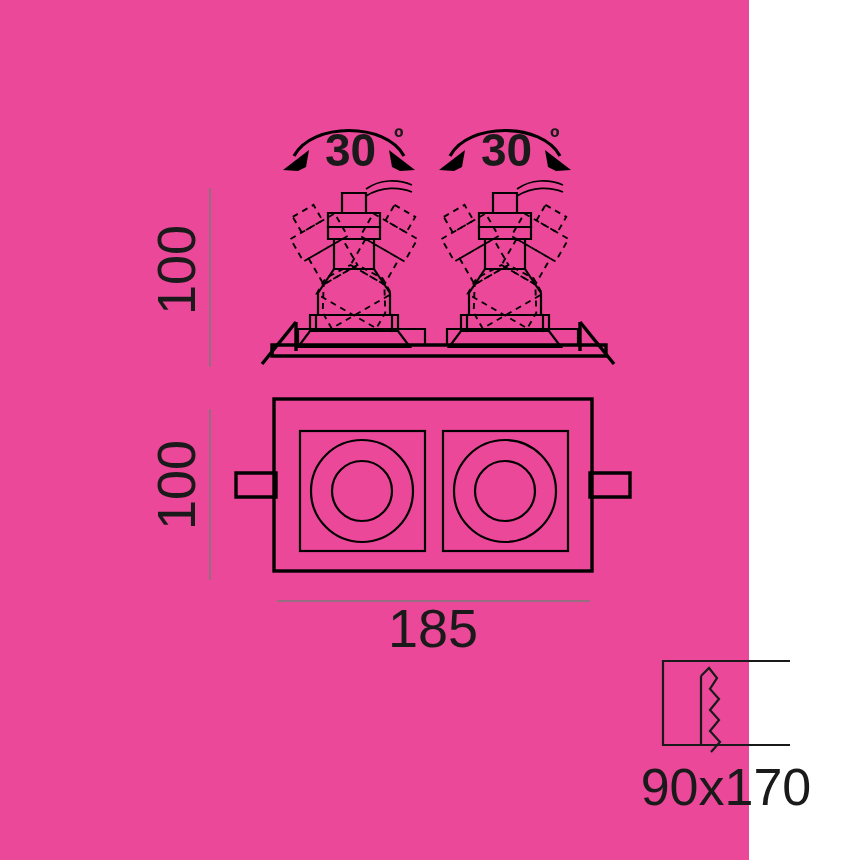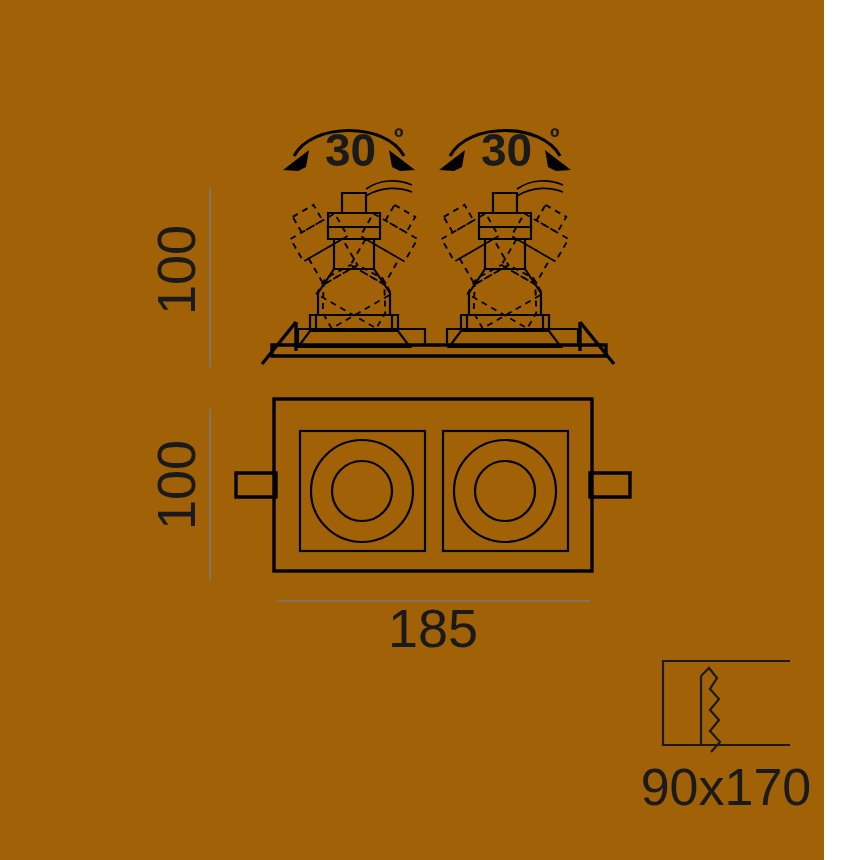--- a/index.html
+++ b/index.html
@@ -10,23 +10,23 @@
   }
   body {
     width: 860px;
     height: 860px;
     font-family: "Liberation Sans", sans-serif;
     color: #1a1a1a;
     overflow: hidden;
   }
   #sheet {
     position: relative;
-    width: 824px;
+    width: 749px;
     height: 860px;
-    background: #a16207;
+    background: #ec4899;
   }
   #sheet svg {
     position: absolute;
     top: 0;
     left: 0;
     width: 860px;
     height: 860px;
     display: block;
   }
   .txt {

